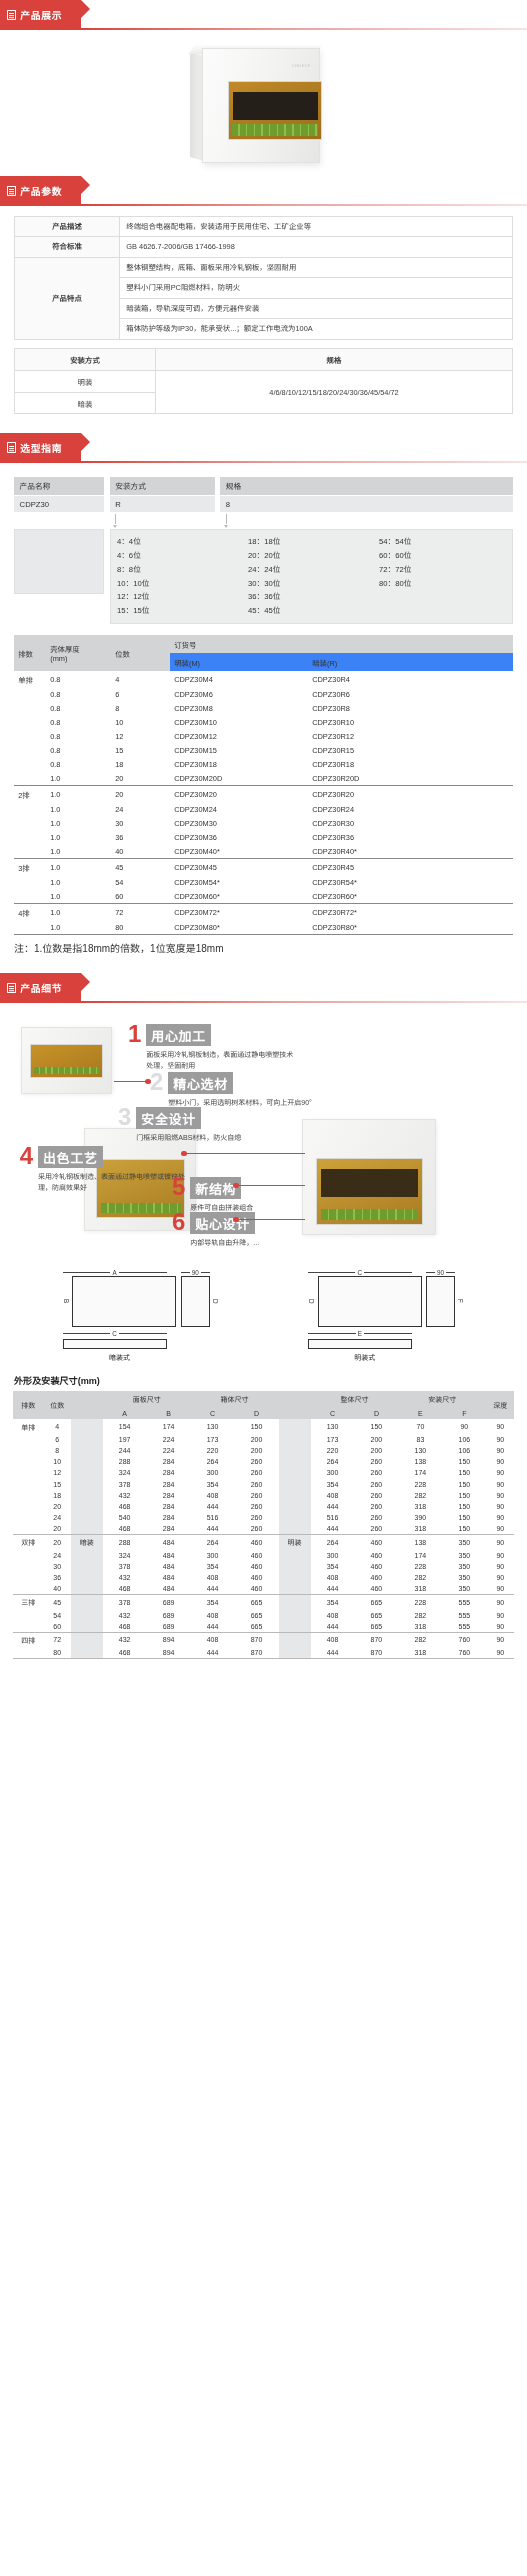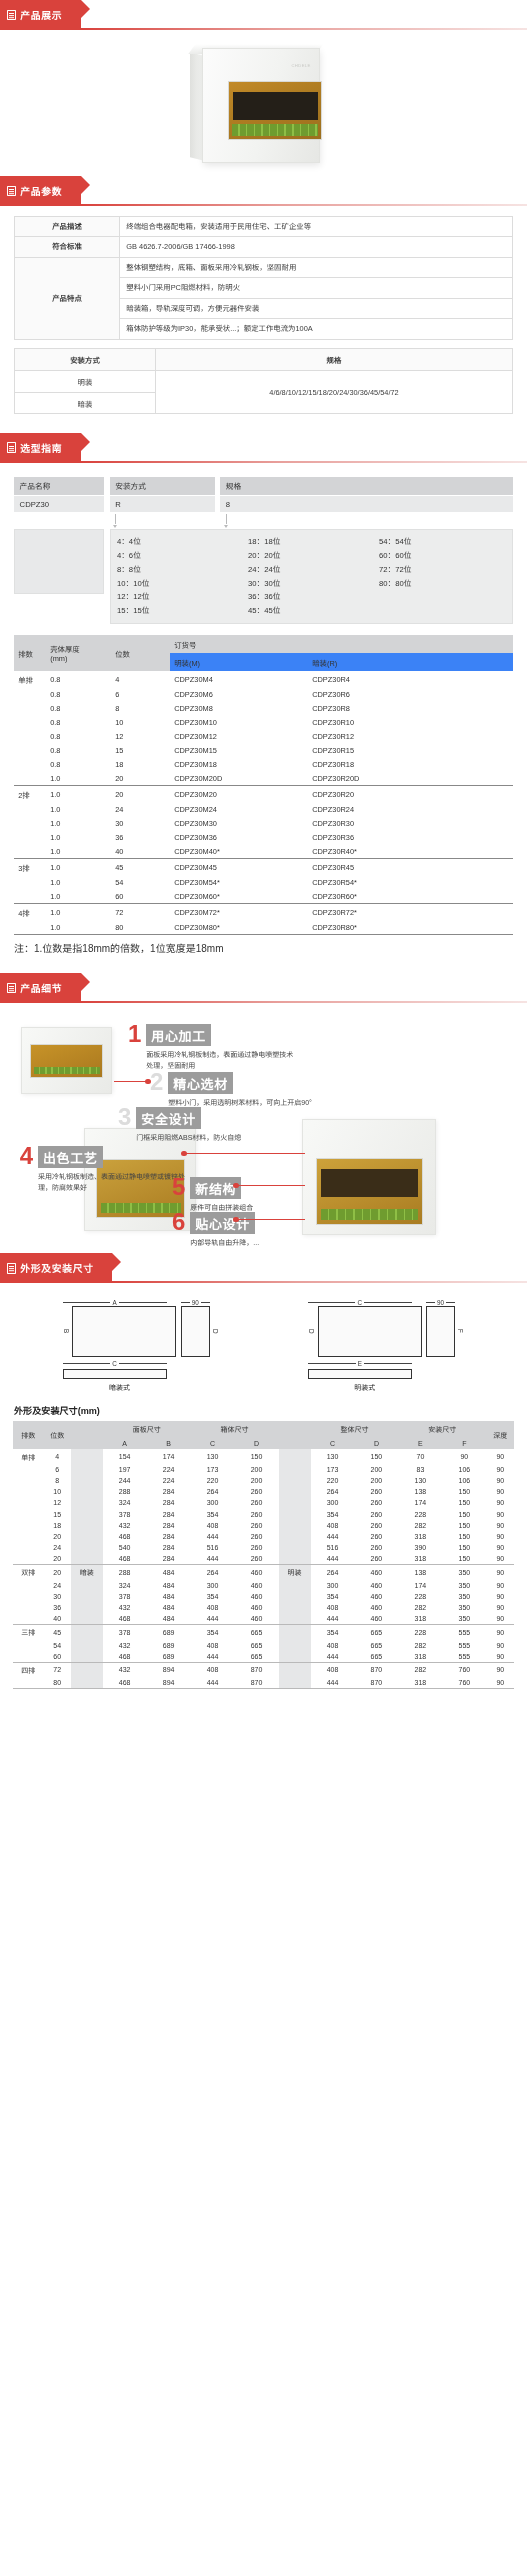--- a/index.html
+++ b/index.html
@@ -715,27 +715,20 @@
           <div class="desc">内部导轨自由升降，...</div>
         </div>
       </div>
       <div class="lead rev" style="left:236px; top:205px; width:69px;">
           <span class="dot"></span>
         </div>
 
     </div>
   </div>
 
-  <div class="sec-head">
-    <div class="ribbon">
-      <span class="doc-icon"></span>
-      <span class="ribbon-title">外形及安装尺寸</span>
-    </div>
-    <div class="tail"></div>
-  </div>
 
   <div class="dims">
     <div class="dim-grid">
 
       <div class="dim-unit">
         <div style="display:flex; align-items:flex-start; gap:4.2px;">
           <div>
             <div class="tick-h" style="width:104px">A</div>
             <div style="display:flex; gap:2.8px; align-items:center;">
               <span class="vlab">B</span>

